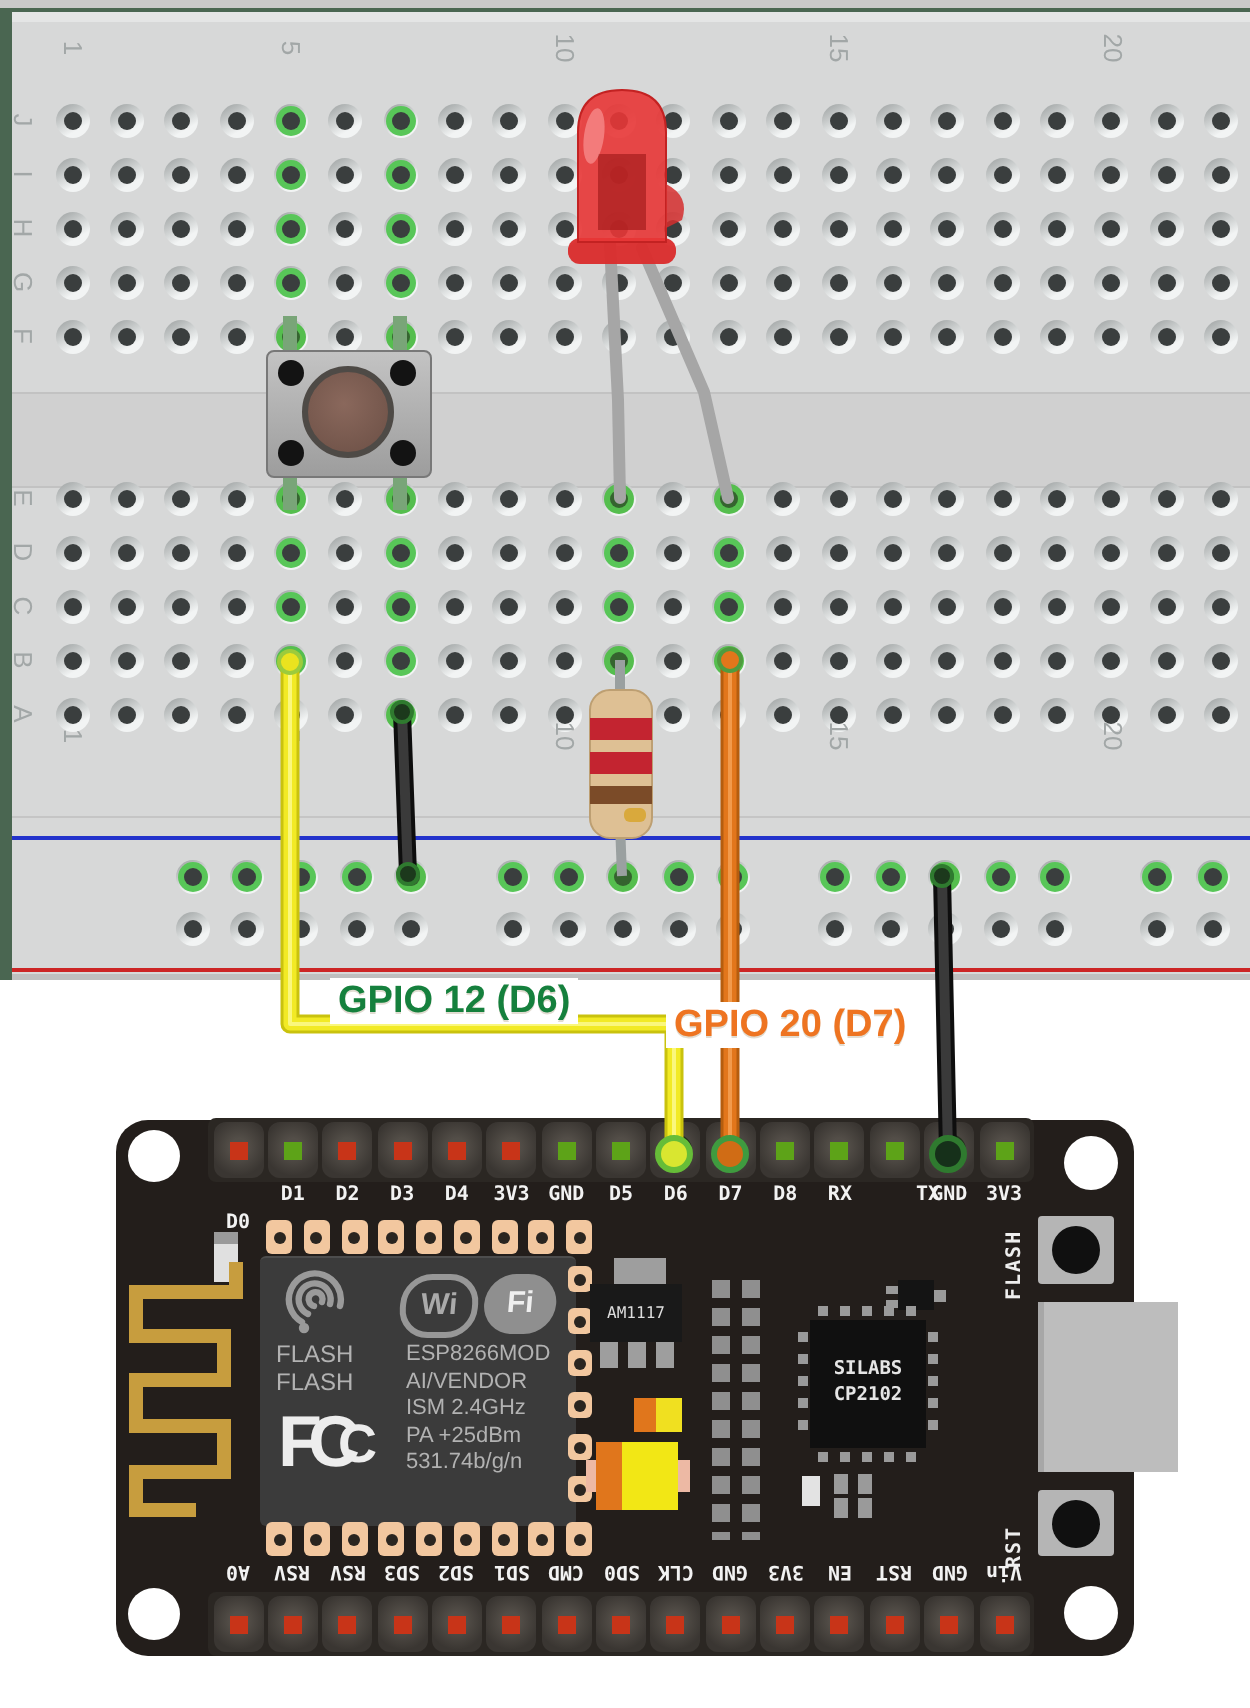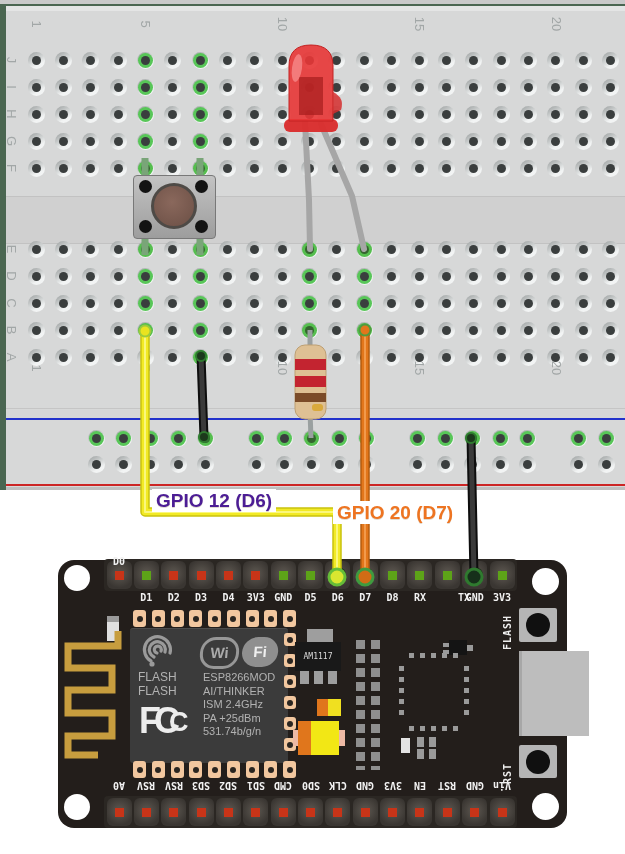--- a/index.html
+++ b/index.html
@@ -840,21 +840,21 @@
     <div class="abs" style="left:58px;top:560px;width:509px;height:268px;background:#231e1b;border-radius:16px"></div>
     <div class="abs" style="left:104px;top:559px;width:413px;height:32px;background:#2b2723;border-radius:4px"></div>
     <div class="abs" style="left:104px;top:796px;width:413px;height:32px;background:#2b2723;border-radius:4px"></div>
     <div class="abs" style="left:64px;top:565px;width:26px;height:26px;border-radius:50%;background:#fff"></div>
     <div class="abs" style="left:532px;top:568px;width:27px;height:27px;border-radius:50%;background:#fff"></div>
     <div class="abs" style="left:64px;top:794px;width:26px;height:26px;border-radius:50%;background:#fff"></div>
     <div class="abs" style="left:532px;top:793px;width:27px;height:27px;border-radius:50%;background:#fff"></div>
     <div id="pins" class="abs" style="left:0;top:0">
         <div class="sock" style="left: 106.5px; top: 561px;"></div>
         <div class="dot red" style="left: 114.5px; top: 571px;"></div>
-        <div class="pinlbl" style="left: 102px; top: 556px;">D0</div>
+        <div class="pinlbl" style="left: 102px; top: 606px;">D0</div>
         <div class="sock" style="left: 133.86px; top: 561px;"></div>
         <div class="dot green" style="left: 141.86px; top: 571px;"></div>
         <div class="pinlbl" style="left: 129.36px; top: 592px;">D1</div>
         <div class="sock" style="left: 161.22px; top: 561px;"></div>
         <div class="dot red" style="left: 169.22px; top: 571px;"></div>
         <div class="pinlbl" style="left: 156.72px; top: 592px;">D2</div>
         <div class="sock" style="left: 188.58px; top: 561px;"></div>
         <div class="dot red" style="left: 196.58px; top: 571px;"></div>
         <div class="pinlbl" style="left: 184.08px; top: 592px;">D3</div>
         <div class="sock" style="left: 215.94px; top: 561px;"></div>
@@ -944,21 +944,21 @@
         <path d="M15,26 A8,8 0 1 1 26,21"></path>
         <path d="M18,22 A3.5,3.5 0 1 1 22,20"></path>
       </g>
       <circle cx="13" cy="33" r="2.6" fill="#9a9a9a"></circle>
     </svg>
     <div class="wifi" style="left:200px;top:637px">
       <div class="w">Wi</div>
       <div class="f">Fi</div>
     </div>
     <div class="esptxt" style="left:138px;top:671px;font-size:12px" id="brandLines"><div>FLASH</div><div>FLASH</div></div>
-    <div class="esptxt" style="left:203px;top:671px" id="specLines"><div>ESP8266MOD</div><div>AI/THINKER</div><div>ISM 2.4GHz</div><div>PA +25dBm</div><div>531.74b/g/n</div></div>
+    <div class="esptxt" style="left:203px;top:671px" id="specLines"><div>ESP8266MOD</div><div>AI/VENDOR</div><div>ISM 2.4GHz</div><div>PA +25dBm</div><div>531.74b/g/n</div></div>
     <div class="fcc" style="left:139px;top:700px">
       <span>F</span><span>C</span><span class="c2">C</span>
     </div>
     <div id="padsLayer" class="abs" style="left:0;top:0">
         <div class="pad" style="left: 133px; top: 610px; width: 13px; height: 17px;">
           <i></i>
         </div>
         <div class="pad" style="left: 133px; top: 761px; width: 13px; height: 17px;">
           <i></i>
         </div>
@@ -1049,20 +1049,24 @@
 
     <div class="abs" style="left:449px;top:640px;width:18px;height:15px;background:#141414"></div>
     <div class="abs" style="left:443px;top:643px;width:6px;height:4px;background:#9a9a9a"></div>
     <div class="abs" style="left:443px;top:650px;width:6px;height:4px;background:#9a9a9a"></div>
     <div class="abs" style="left:467px;top:645px;width:6px;height:6px;background:#9a9a9a"></div>
 
     <div class="dashrowh" style="left:409px;top:653px;width:50px;height:5px"></div>
     <div class="dashrowh" style="left:409px;top:726px;width:50px;height:5px"></div>
     <div class="dashrowv" style="left:399px;top:666px;width:5px;height:52px"></div>
     <div class="dashrowv" style="left:464px;top:666px;width:5px;height:52px"></div>
+    <div class="abs" style="left:405px;top:660px;width:58px;height:64px;background:#101010;color:#e5e5e5;font:bold 9.5px 'DejaVu Sans Mono',monospace;text-align:center;padding-top:18px;box-sizing:border-box;line-height:13px" id="usbChip">
+        <div>SILABS</div>
+        <div>CP2102</div>
+      </div>
     <div class="abs" style="left:401px;top:738px;width:9px;height:15px;background:#e3e3e3"></div>
     <div class="abs" style="left:417px;top:737px;width:7px;height:10px;background:#9a9a9a"></div>
     <div class="abs" style="left:417px;top:749px;width:7px;height:10px;background:#9a9a9a"></div>
     <div class="abs" style="left:429px;top:737px;width:7px;height:10px;background:#9a9a9a"></div>
     <div class="abs" style="left:429px;top:749px;width:7px;height:10px;background:#9a9a9a"></div>
 
     <div class="abs" style="left:519px;top:651px;width:67px;height:85px;background:#bdbdbd;border-left:3px solid #a7a7a7"></div>
     <div class="vlbl" style="left:502px;top:598px;height:52px">FLASH</div>
     <div class="chipbtn" style="left:519px;top:608px;width:38px;height:34px">
         <i></i>
@@ -1142,15 +1146,15 @@
   </svg>
 
   <div class="abs" style="left:133px;top:175px;width:81px;height:62px;background:linear-gradient(#c3c3c3,#9d9d9d);border:1px solid #787878;border-radius:4px">
     <div class="abs" style="left:5px;top:4px;width:13px;height:13px;border-radius:50%;background:#131313"></div>
     <div class="abs" style="left:61px;top:4px;width:13px;height:13px;border-radius:50%;background:#131313"></div>
     <div class="abs" style="left:5px;top:44px;width:13px;height:13px;border-radius:50%;background:#131313"></div>
     <div class="abs" style="left:61px;top:44px;width:13px;height:13px;border-radius:50%;background:#131313"></div>
     <div class="abs" style="left:17px;top:7px;width:46px;height:46px;border-radius:50%;background:radial-gradient(circle at 45% 40%,#8a685c,#6b4f45);border:3px solid #4e4a46;box-sizing:border-box"></div>
   </div>
 
-  <div class="gpio" id="g12" style="left: 152px; top: 489px; color: #4c1d95;">GPIO 12 (D6)</div>
+  <div class="gpio" id="g12" style="left: 165px; top: 489px; color: #15803d;">GPIO 12 (D6)</div>
   <div class="gpio" id="g13" style="left: 333px; top: 501px; color: rgb(238, 116, 33);">GPIO 20 (D7)</div>
 </div>
 
 </body></html>

